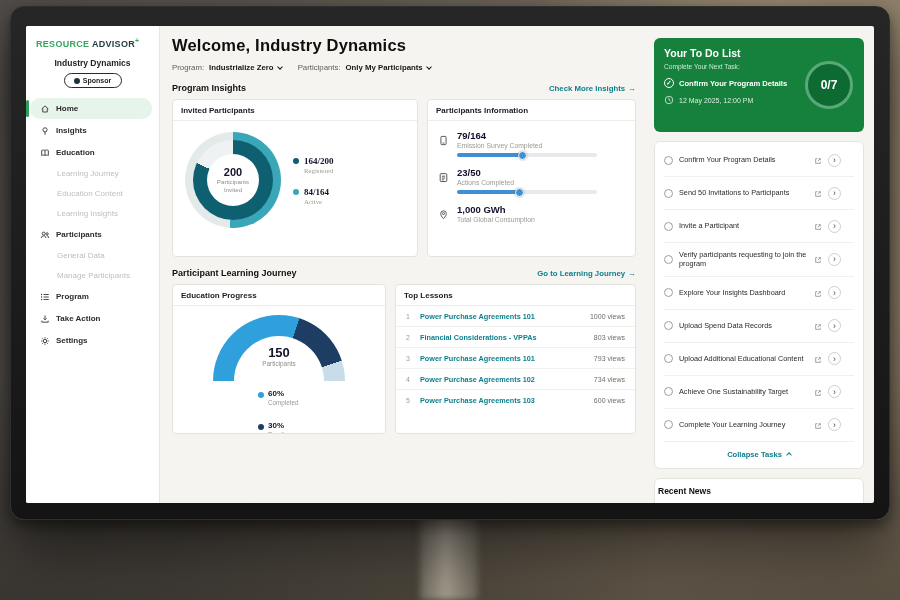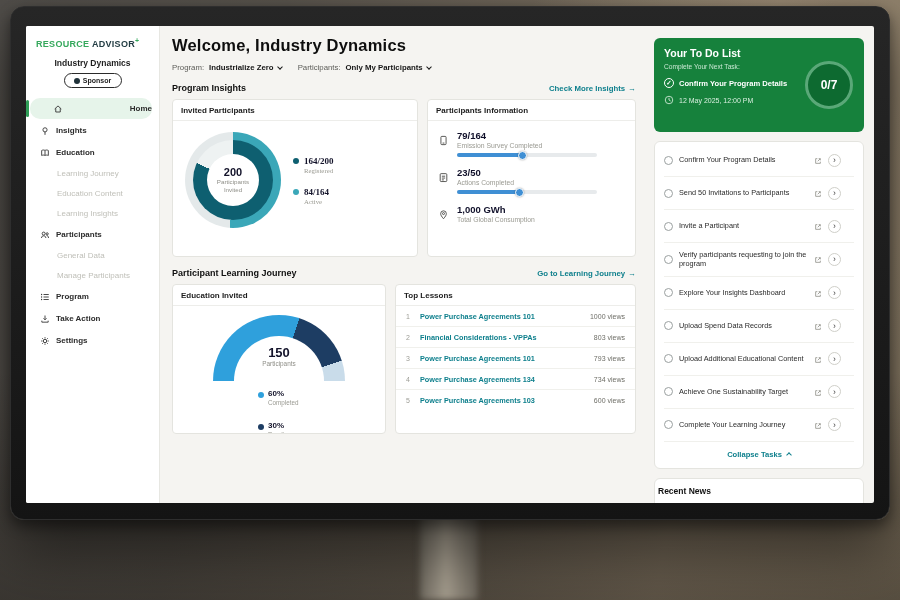--- a/index.html
+++ b/index.html
@@ -25,21 +25,21 @@
   .logo .g { color:#35a85c; }
   .logo .d { color:#233d44; }
   .logo .plus { color:#35a85c; font-size:7px; vertical-align:super; }
   .org { text-align:center; font-size:8.5px; font-weight:bold; color:#1f1f1f; margin:3px 0 5px; }
   .sponsor { display:flex; margin:0 auto 10px; width:58px; height:15px; border:1px solid #2a2a2a; border-radius:9px;
     align-items:center; justify-content:center; gap:3px; font-size:7px; font-weight:bold; color:#1d1d1d; cursor:pointer; }
   .sp-dot { width:6px; height:6px; border-radius:50%; background:#20323a; }
   .nav-item { display:flex; align-items:center; gap:6px; height:21px; padding-left:13px; margin:1px 0;
     font-size:8px; font-weight:bold; color:#2c2c2c; cursor:pointer; position:relative; }
   .nav-item.sub { padding-left:31px; font-weight:normal; color:#bfbfb8; height:19px; }
-  .nav-item.active { background:#e6f4ea; border-radius:10px; margin:1px 7px 1px 4px; padding-left:22px;justify-content:space-between; }
+  .nav-item.active { background:#e6f4ea; border-radius:10px; margin:1px 7px 1px 4px; padding-left:9px; }
   .nav-item.active::before { content:""; position:absolute; left:-4px; top:2px; bottom:2px; width:3px; background:#2f9e57; border-radius:2px; }
   .nv-ic { width:11px; height:11px; display:flex; align-items:center; justify-content:center; color:#3a3a3a; }
   .nv-ic svg { display:block; }
 
   
   .main { flex:1; min-width:0; padding:10px 12px 0 12px; }
   .welcome { font-size:16.5px; font-weight:bold; color:#0e0e0e; letter-spacing:.2px; }
   .filters { display:flex; align-items:center; gap:16px; margin-top:8px; font-size:7.8px; color:#5c5c58; }
   .filter { display:flex; align-items:center; gap:5px; }
   .fval { display:flex; align-items:center; gap:4px; font-weight:bold; color:#161616; cursor:pointer; }
@@ -336,21 +336,21 @@
           <span class="section-title">Participant Learning Journey</span>
           <span class="section-link">
             <span>Go to Learning Journey</span>
             <span>→</span>
           </span>
         </div>
 
         <div class="cards">
 
           <section class="card card-edu">
-            <div class="card-title">Education Invited</div>
+            <div class="card-title">Education Progress</div>
             <div class="gauge-wrap">
               <div class="gauge">
                 <div class="gauge-arc" style="background: conic-gradient(from 270deg, rgb(47, 160, 220) 0deg, rgb(47, 160, 220) 108deg, rgb(29, 61, 99) 108deg, rgb(29, 61, 99) 162deg, rgb(201, 220, 234) 162deg, rgb(201, 220, 234) 180deg, transparent 180deg, transparent 360deg);"></div>
                 <div class="gauge-hole"></div>
                 <div class="gauge-center">
                   <div class="gauge-value">150</div>
                   <div class="gauge-label">Participants</div>
                 </div>
               </div>
               <div class="g-legend">
@@ -391,21 +391,21 @@
               <span class="lesson-title">Financial Considerations - VPPAs</span>
               <span class="views">803 views</span>
             </div>
             <div class="lesson">
               <span class="rank">3</span>
               <span class="lesson-title">Power Purchase Agreements 101</span>
               <span class="views">793 views</span>
             </div>
             <div class="lesson">
               <span class="rank">4</span>
-              <span class="lesson-title">Power Purchase Agreements 134</span>
+              <span class="lesson-title">Power Purchase Agreements 102</span>
               <span class="views">734 views</span>
             </div>
             <div class="lesson">
               <span class="rank">5</span>
               <span class="lesson-title">Power Purchase Agreements 103</span>
               <span class="views">600 views</span>
             </div>
           </section>
         </div>
       </main>

